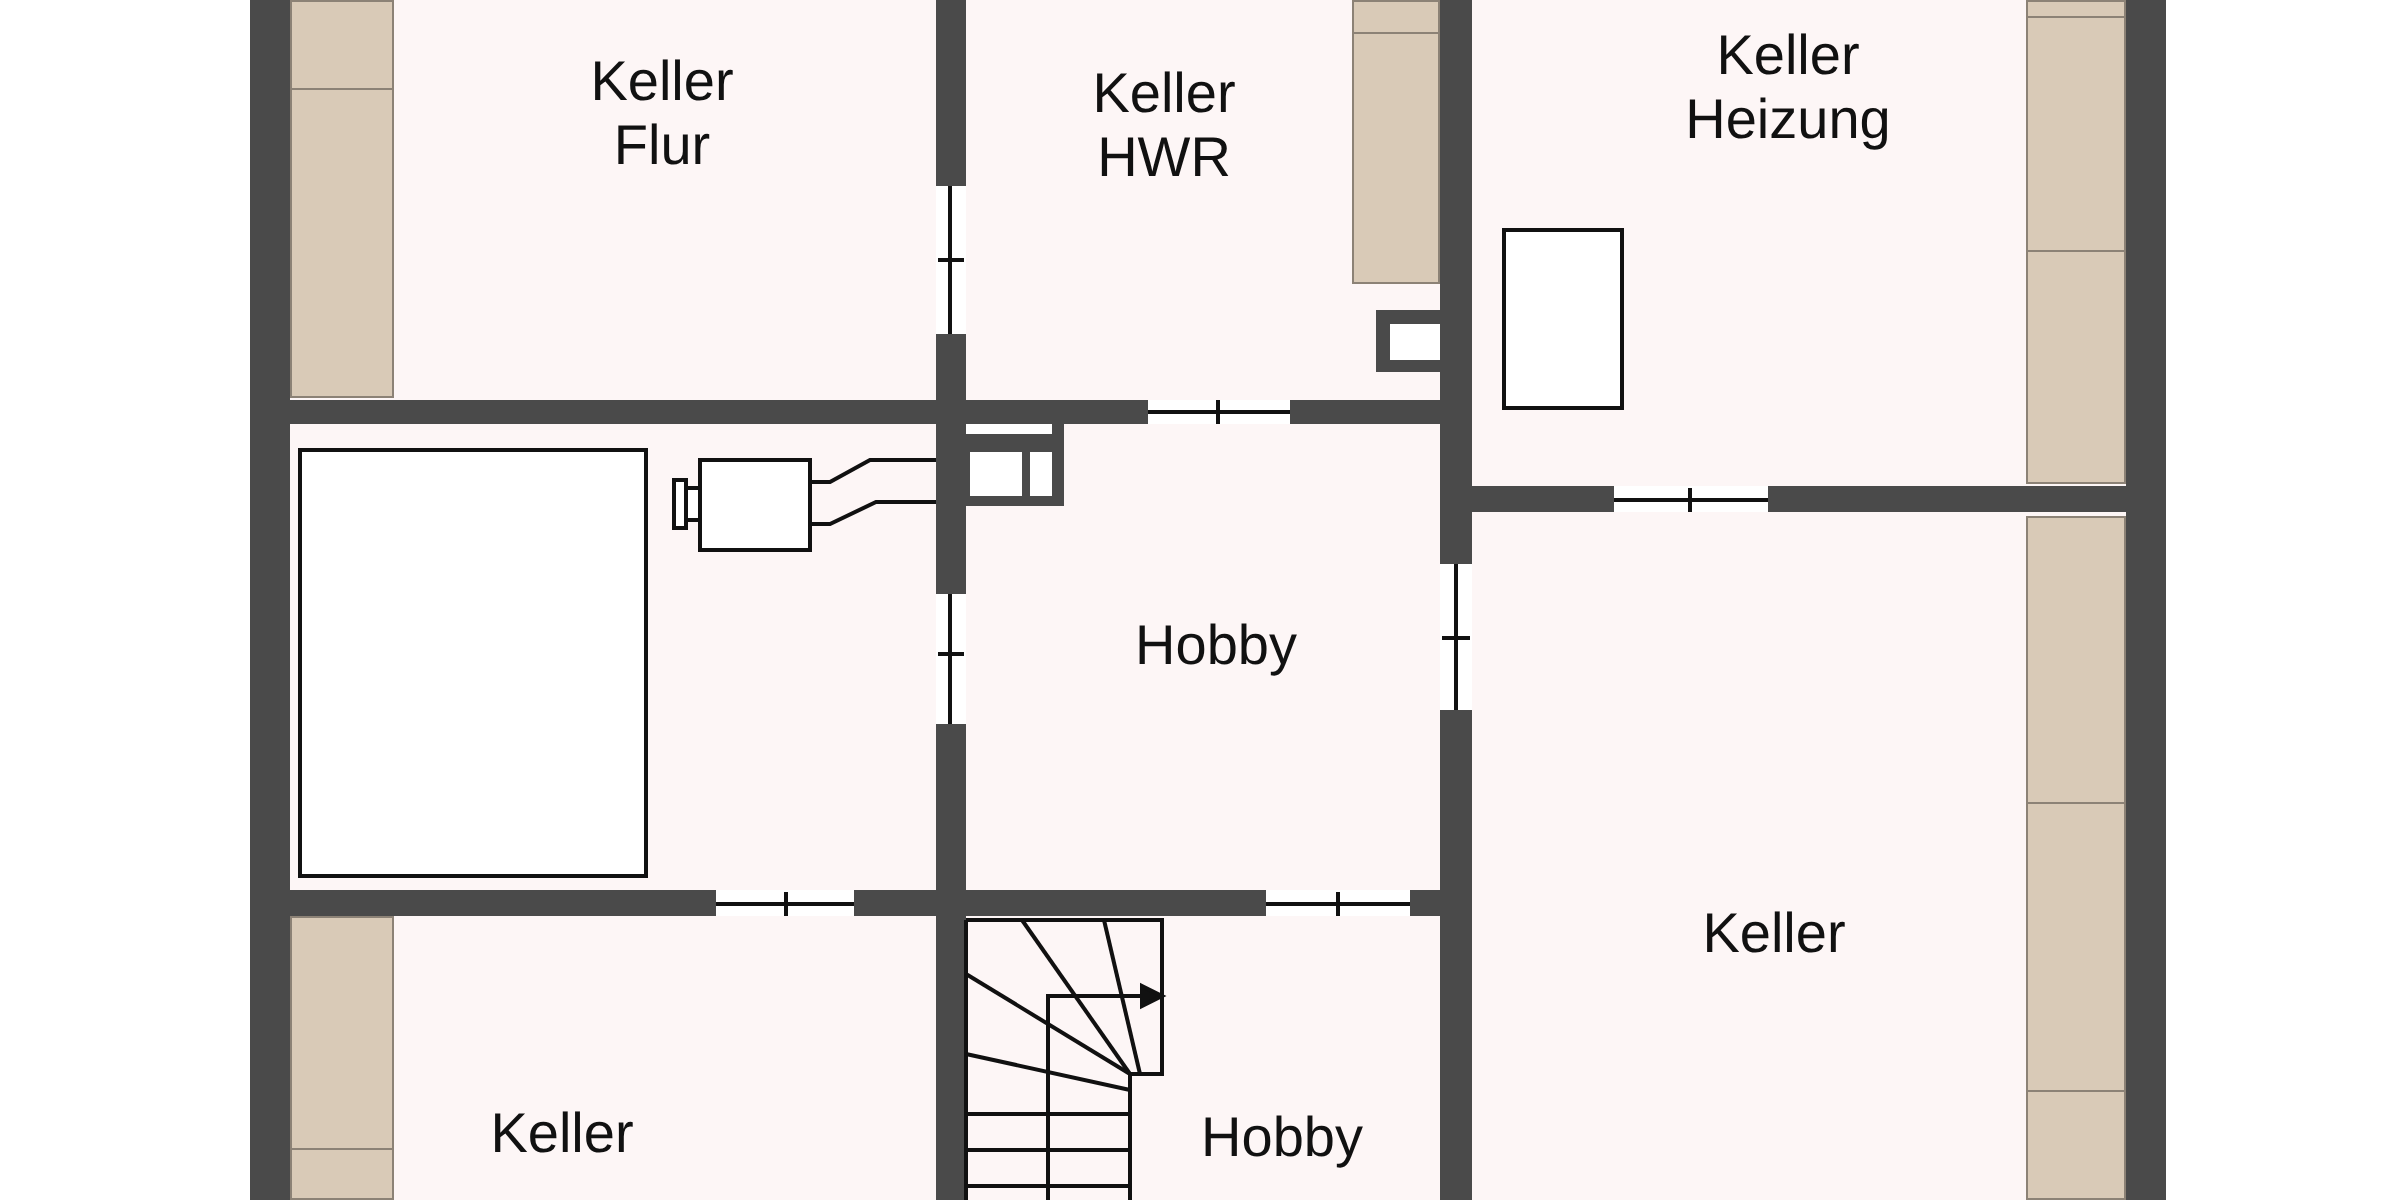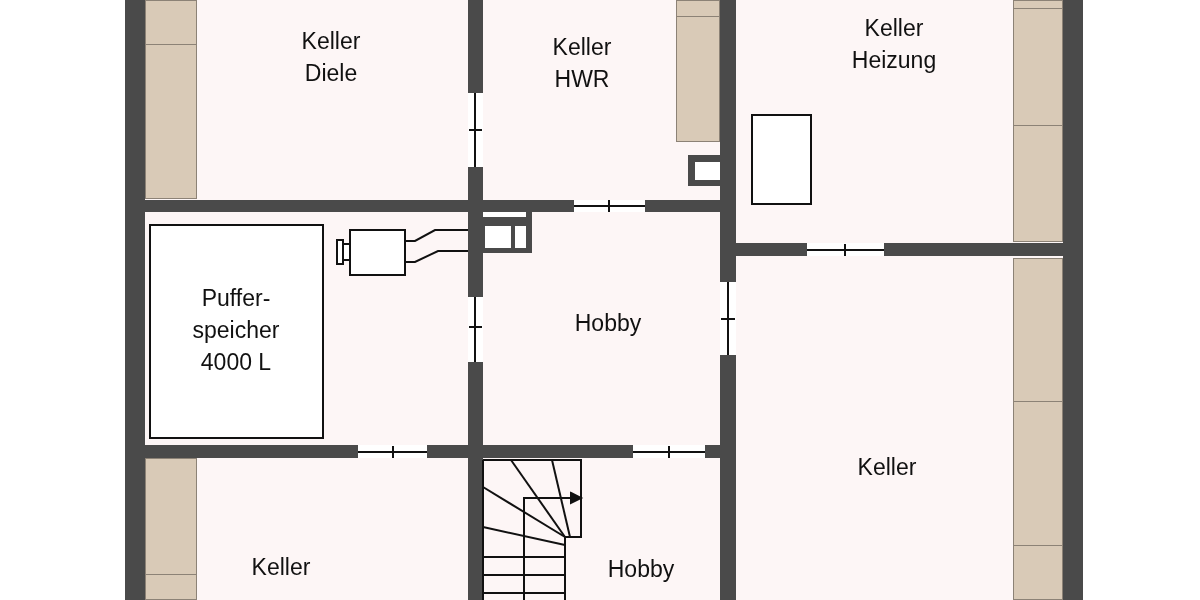--- a/index.html
+++ b/index.html
@@ -1,21 +1,21 @@
 <!DOCTYPE html>
 <html><head>
 <meta charset="utf-8">
 <style>
   html, body { margin: 0; padding: 0; }
   body { width: 1200px; height: 600px; background: #ffffff; overflow: hidden; position: relative; font-family: "Liberation Sans", sans-serif; }
   .plan { position: absolute; left: 0; top: 0; width: 1200px; height: 600px; }
   .floor { position: absolute; background: #fdf6f6; }
   .wall { position: absolute; background: #4a4a4a; }
   .tan { position: absolute; background: #d9cab7; border: 1px solid #8c8276; box-sizing: border-box; }
-  .label { position: absolute; color: #111; font-size: 23px; line-height: 32px; text-align: center; white-space: nowrap; transform: translateX(-50%); }
+  .label { position: absolute; color: #111; font-size: 28px; line-height: 32px; text-align: center; white-space: nowrap; transform: translateX(-50%); }
   .label span { display: block; }
   svg.lines { position: absolute; left: 0; top: 0; }
 </style>
 </head>
 <body>
 
 <div class="plan">
 
   <div class="floor" style="left:145px;top:0;width:323px;height:200px;"></div>
   <div class="floor" style="left:483px;top:0;width:237px;height:200px;"></div>
@@ -134,34 +134,29 @@
       <line x1="483" y1="487" x2="565" y2="537"></line>
       <line x1="483" y1="527" x2="565" y2="545"></line>
       <line x1="483" y1="557" x2="565" y2="557"></line>
       <line x1="483" y1="575" x2="565" y2="575"></line>
       <line x1="483" y1="593" x2="565" y2="593"></line>
     </g>
   </svg>
 
   <div class="label" style="left:331px;top:25px;">
     <span>Keller</span>
-    <span>Diele</span>
+    <span>Flur</span>
   </div>
   <div class="label" style="left:582px;top:31px;">
     <span>Keller</span>
     <span>HWR</span>
   </div>
   <div class="label" style="left:894px;top:12px;">
     <span>Keller</span>
     <span>Heizung</span>
-  </div>
-  <div class="label" style="left:236px;top:282px;">
-    <span>Puffer-</span>
-    <span>speicher</span>
-    <span>4000 L</span>
   </div>
   <div class="label" style="left:608px;top:307px;">
     <span>Hobby</span>
   </div>
   <div class="label" style="left:887px;top:451px;">
     <span>Keller</span>
   </div>
   <div class="label" style="left:281px;top:551px;">
     <span>Keller</span>
   </div>

